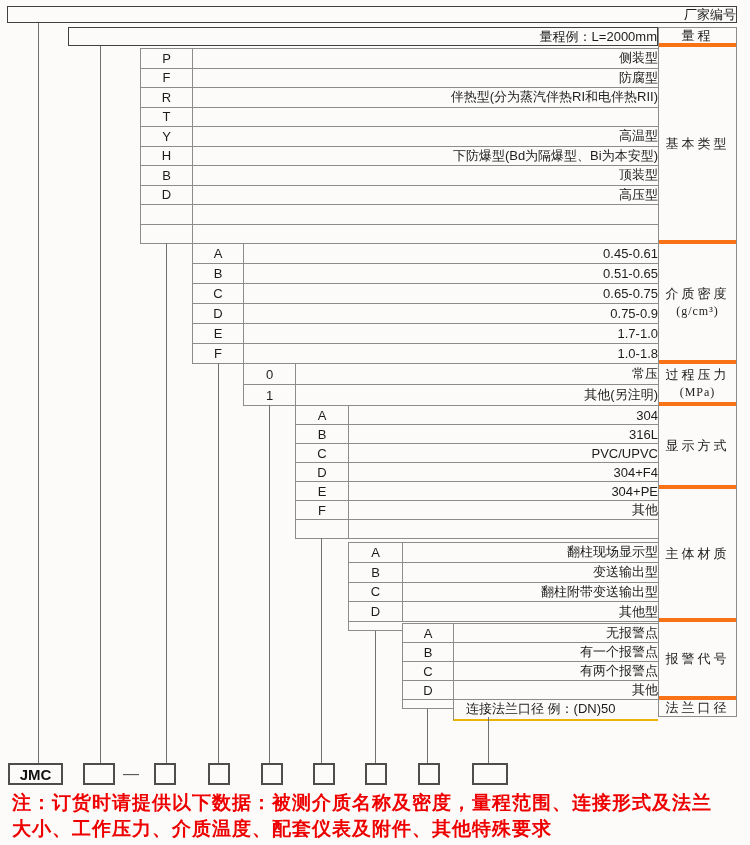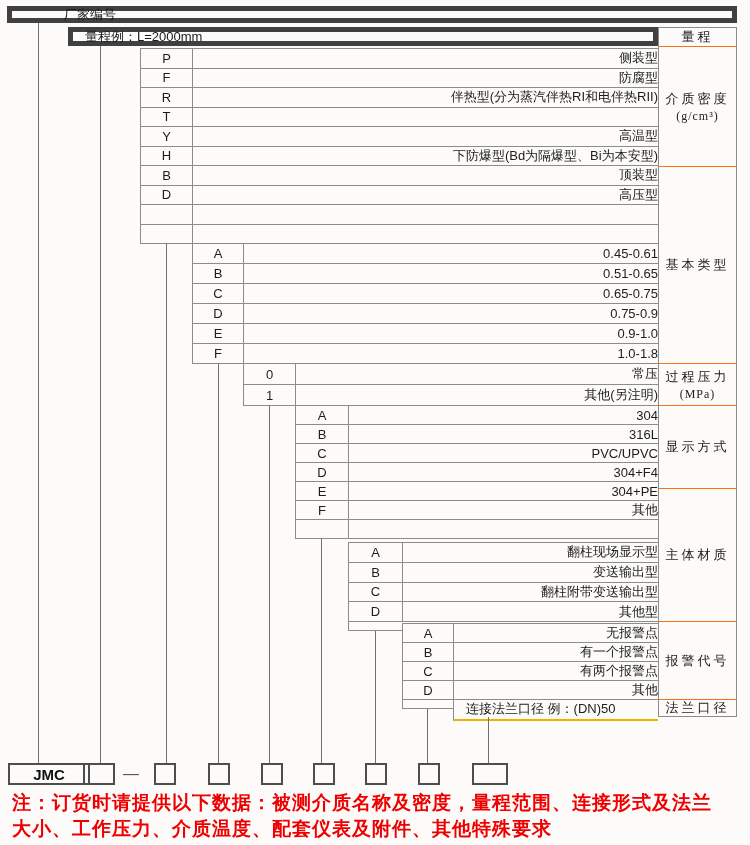--- a/index.html
+++ b/index.html
@@ -1,21 +1,21 @@
 <!DOCTYPE html>
 <html><head>
 <meta charset="utf-8">
 <style>
   html,body{margin:0;padding:0;background:#ffffff;}
   #stage{
     position:relative;width:750px;height:845px;background:#fcfbf9;
     font-family:"Liberation Sans","DejaVu Sans",sans-serif;
     color:#1c1c1c;font-size:13px;overflow:hidden;
   }
-  .box{position:absolute;box-sizing:border-box;border:5px solid #404040;background:transparent;}
+  .box{position:absolute;box-sizing:border-box;border:1px solid #404040;background:transparent;justify-content:flex-end;}
   
   #factory{left:7px;top:6px;width:730px;height:17px;display:flex;align-items:center;}
   #factory span{padding-left:52px;}
   
   #range{left:68px;top:27px;width:590px;height:19px;display:flex;align-items:center;}
   #range span{padding-left:12px;}
   
   .sec{position:absolute;box-sizing:border-box;border-top:1px solid #8c8c8c;border-left:1px solid #8c8c8c;}
   .row{display:flex;box-sizing:border-box;border-bottom:1px solid #8c8c8c;align-items:center;}
   .code{box-sizing:border-box;border-right:1px solid #8c8c8c;height:100%;display:flex;align-items:center;justify-content:center;}
@@ -28,29 +28,29 @@
   #sec-alarm{left:402px;top:623px;width:256px;}  #sec-alarm .row{height:19px;}  #sec-alarm .code{width:51px;}
   #flange-row{left:453px;top:699px;width:205px;height:22px;border-left:1px solid #8c8c8c;border-bottom:2px solid #eab308;
     box-sizing:border-box;position:absolute;display:flex;align-items:center;}
   #flange-row span{padding-left:12px;white-space:nowrap;}
   
   .step{position:absolute;box-sizing:border-box;border-left:1px solid #8c8c8c;border-bottom:1px solid #8c8c8c;}
   #step-display{left:348px;top:621px;width:54px;height:10px;}
   #step-alarm{left:402px;top:699px;width:51px;height:10px;}
   
   #labelcol{left:658px;top:27px;width:79px;height:690px;border:1px solid #8c8c8c;position:absolute;box-sizing:border-box;}
-  .lcell{box-sizing:border-box;border-bottom:1px solid #f97316;display:flex;flex-direction:column;align-items:center;justify-content:center;
+  .lcell{box-sizing:border-box;border-bottom:4px solid #f97316;display:flex;flex-direction:column;align-items:center;justify-content:center;
     font-family:"Liberation Serif","DejaVu Serif",serif;font-size:13px;letter-spacing:3px;color:#222;}
   .lcell .sub{letter-spacing:1px;font-size:12px;margin-top:1px;}
   .lcell:last-child{border-bottom:none;}
   
   .conn{position:absolute;width:1px;background:#707070;}
   
   .cbox{position:absolute;box-sizing:border-box;border:2px solid #4d4d4d;height:22px;top:763px;background:transparent;}
-  #jmc{left:8px;width:82px;display:flex;align-items:center;justify-content:center;
+  #jmc{left:8px;width:55px;display:flex;align-items:center;justify-content:center;
     font-weight:bold;font-size:15px;color:#111;}
   #dash{position:absolute;left:119px;top:763px;width:24px;height:22px;display:flex;align-items:center;justify-content:center;
     color:#555;font-size:16px;}
   
   #note{position:absolute;left:12px;top:790px;width:738px;color:#ee0000;font-weight:bold;
     font-size:19px;line-height:26px;letter-spacing:1px;white-space:nowrap;}
 </style>
 </head>
 <body>
 
@@ -118,21 +118,21 @@
     <div class="row">
         <div class="code">C</div>
         <div class="desc">0.65-0.75</div>
       </div>
     <div class="row">
         <div class="code">D</div>
         <div class="desc">0.75-0.9</div>
       </div>
     <div class="row">
         <div class="code">E</div>
-        <div class="desc">0.9-1.0</div>
+        <div class="desc">1.7-1.0</div>
       </div>
     <div class="row">
         <div class="code">F</div>
         <div class="desc">1.0-1.8</div>
       </div>
   </div>
 
   <div id="sec-pressure" class="sec">
     <div class="row">
         <div class="code">0</div>
@@ -216,26 +216,26 @@
   <div id="step-alarm" class="step"></div>
 
   <div id="flange-row">
     <span>连接法兰口径 例：(DN)50</span>
   </div>
 
   <div id="labelcol">
     <div class="lcell" style="height:19px">
         <span>量程</span>
       </div>
+    <div class="lcell" style="height:197px">
+        <span>基本类型</span>
+      </div>
     <div class="lcell" style="height:120px">
         <span>介质密度</span>
         <span class="sub">(g/cm³)</span>
-      </div>
-    <div class="lcell" style="height:197px">
-        <span>基本类型</span>
       </div>
     <div class="lcell" style="height:42px">
         <span>过程压力</span>
         <span class="sub">(MPa)</span>
       </div>
     <div class="lcell" style="height:83px">
         <span>显示方式</span>
       </div>
     <div class="lcell" style="height:133px">
         <span>主体材质</span>

